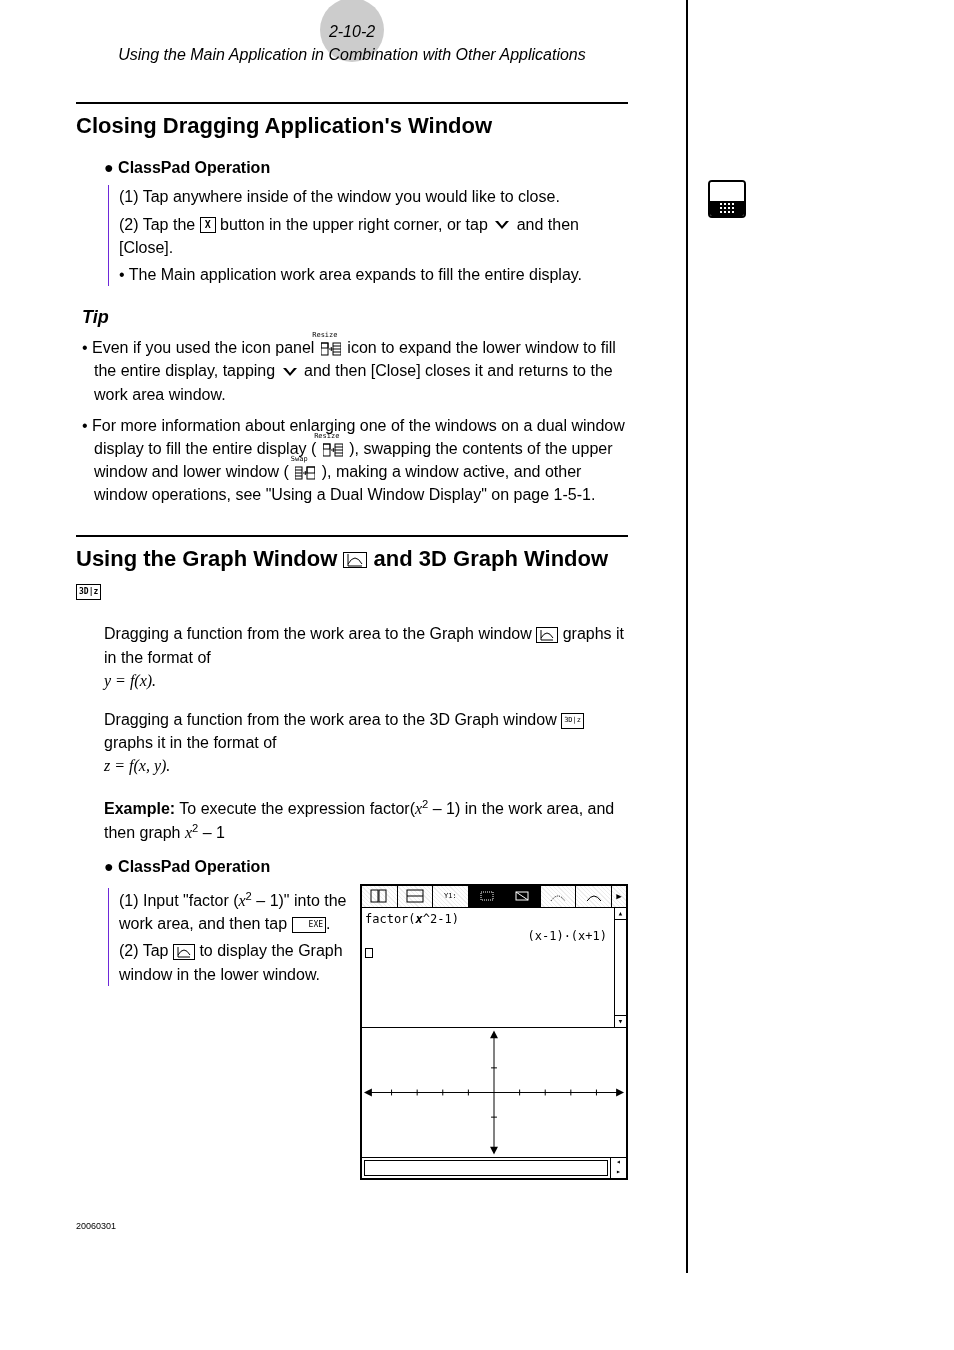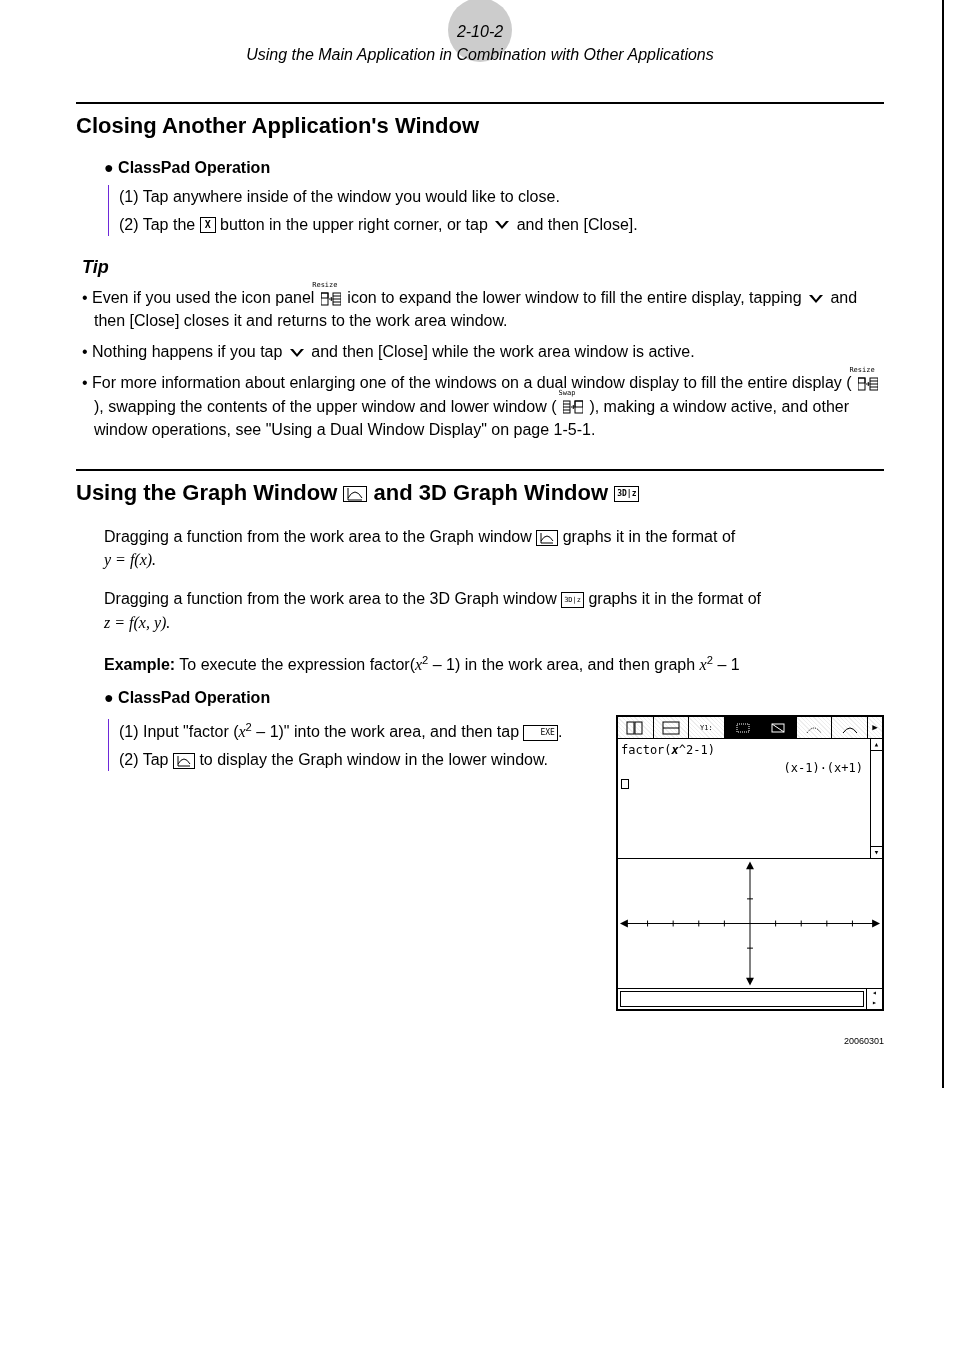--- a/index.html
+++ b/index.html
@@ -7,21 +7,21 @@
     margin: 0;
     font-family: Arial, Helvetica, sans-serif;
     font-size: 16px;
     line-height: 1.45;
     color: #000;
     background: #fff;
     width: 954px;
   }
   .page {
     position: relative;
-    width: 944px;
+    width: 688px;
     padding: 20px 60px 40px 76px;
   }
   .right-rule {
     position: absolute;
     right: 0;
     top: 0;
     bottom: 0;
     width: 2px;
     background: #000;
   }
@@ -199,21 +199,21 @@
   .screenshot .status {
     height: 20px;
     display: flex;
   }
   .screenshot .status .blank { flex: 1; border: 1px solid #000; margin: 2px; }
   .screenshot .status .small {
     width: 16px; border-left: 1px solid #000;
     display:flex;flex-direction:column;
   }
   .screenshot .status .small div { flex:1; font-size:8px; text-align:center; line-height:8px;}
-  .footer-num { text-align: right; font-size: 9px; margin-top: 24px; }
+  .footer-num { text-align: left; font-size: 9px; margin-top: 40px; }
   .h2-icons { font-size: 18px; vertical-align: middle; }
   sup { font-size: 0.7em; }
   .cursor-box { display:inline-block; width:8px; height:10px; border:1px solid #000; vertical-align:baseline; margin-right:2px;}
 </style>
 </head>
 <body>
 
 <div class="page">
   <div class="right-rule"></div>
   <div class="side-box">
@@ -236,39 +236,40 @@
       </div>
   </div>
 
   <div class="header-center">
     <div class="header-circle"></div>
     <div class="header-num">2-10-2</div>
     <div>Using the Main Application in Combination with Other Applications</div>
   </div>
 
   <hr class="hr-thick">
-  <h2 class="section">Closing Another Application's Window</h2>
+  <h2 class="section">Closing Dragging Application's Window</h2>
 
   <div class="sub">
     <div class="op-head bullet-dot">ClassPad Operation</div>
     <div class="steps">
       <p>(1) Tap anywhere inside of the window you would like to close.</p>
       <p>
         <span>(2) Tap the </span>
         <span class="icon">
             <b>X</b>
           </span>
         <span> button in the upper right corner, or tap </span>
         <span class="icon noborder">
           <svg width="16" height="12" viewBox="0 0 16 12">
               <polygon points="1,2 8,10 15,2 12,2 8,7 4,2" fill="#000"></polygon>
             </svg>
         </span>
         <span> and then [Close].</span>
       </p>
+      <p class="indent-step">• The Main application work area expands to fill the entire display.</p>
     </div>
   </div>
 
   <div class="tip-head">Tip</div>
   <ul class="tips">
     <li>
       <span>Even if you used the icon panel </span>
       <span class="icon" style="border:none;position:relative;">
         <span style="position:absolute;top:-9px;left:0;right:0;font-size:7px;text-align:center;">Resize</span>
         <svg width="20" height="14" viewBox="0 0 20 14">
@@ -281,29 +282,20 @@
             <line x1="12" y1="10" x2="20" y2="10" stroke="#000"></line>
           </svg>
       </span>
       <span> icon to expand the lower window to fill the entire display, tapping </span>
       <span class="icon noborder">
         <svg width="16" height="12" viewBox="0 0 16 12">
             <polygon points="1,2 8,10 15,2 12,2 8,7 4,2" fill="#000"></polygon>
           </svg>
       </span>
       <span> and then [Close] closes it and returns to the work area window.</span>
-    </li>
-    <li>
-      <span>Nothing happens if you tap </span>
-      <span class="icon noborder">
-        <svg width="16" height="12" viewBox="0 0 16 12">
-            <polygon points="1,2 8,10 15,2 12,2 8,7 4,2" fill="#000"></polygon>
-          </svg>
-      </span>
-      <span> and then [Close] while the work area window is active.</span>
     </li>
     <li>
       <span>For more information about enlarging one of the windows on a dual window display to fill the entire display (</span>
       <span class="icon" style="border:none;position:relative;">
         <span style="position:absolute;top:-9px;left:0;right:0;font-size:7px;text-align:center;">Resize</span>
         <svg width="20" height="14" viewBox="0 0 20 14">
             <rect x="0" y="1" width="7" height="12" fill="none" stroke="#000"></rect>
             <rect x="0" y="1" width="7" height="5" fill="none" stroke="#000"></rect>
             <path d="M8 7 L11 7 M10 5 L11 7 L10 9" stroke="#000" fill="none"></path>
             <rect x="12" y="1" width="8" height="12" fill="none" stroke="#000"></rect>

